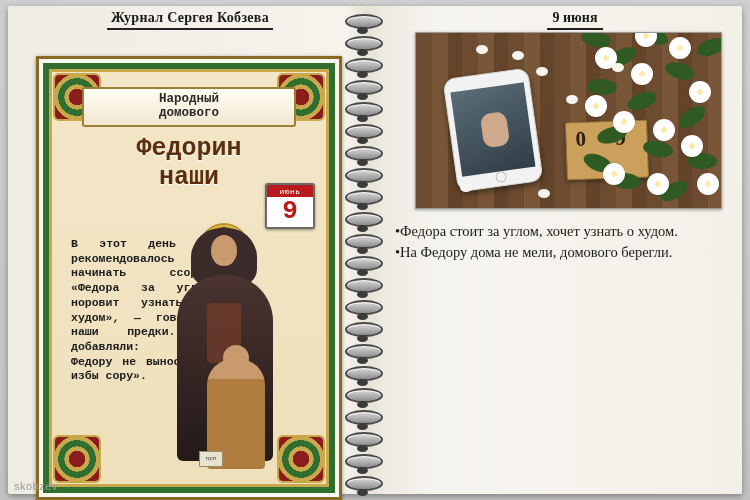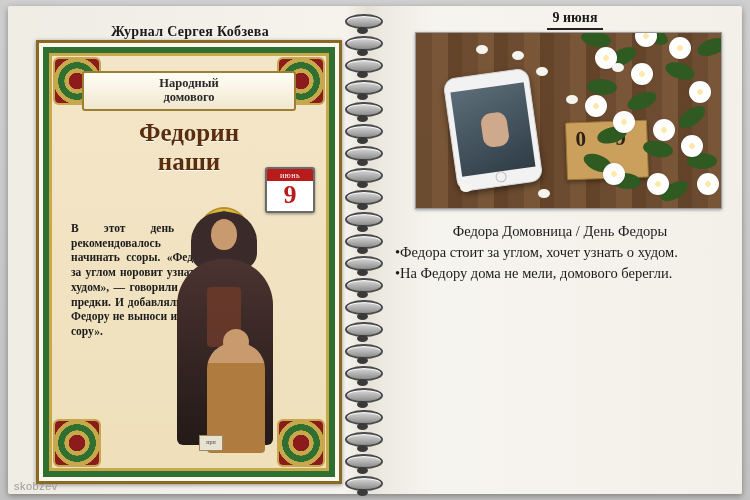--- a/index.html
+++ b/index.html
@@ -28,38 +28,39 @@
     border:2px solid #4a4a4a;border-radius:50%;
     background:linear-gradient(180deg,#d9d9d9,#8e8e8e);
     box-shadow:inset 0 1px 1px #fff;
   }
   .hole{
     position:absolute;left:12px;width:11px;height:7px;border-radius:50%;
     background:#3a3a3a;
   }
   
   .title-left{
-    position:absolute;left:40px;top:24px;width:300px;text-align:center;
+    position:absolute;left:40px;top:10px;width:300px;text-align:center;
     font-weight:bold;font-size:14px;color:#1a1a1a;
     letter-spacing:.3px;
   }
   .title-left .ul{border-bottom:2px solid #222;padding:0 4px 2px 4px;display:inline-block;}
   .title-right{
     position:absolute;left:410px;top:10px;width:330px;text-align:center;
     font-weight:bold;font-size:14px;color:#1a1a1a;
   }
   .title-right .ul{border-bottom:2px solid #222;padding:0 6px 2px 6px;display:inline-block;}
 
   
   .poster{
-    position:absolute;left:36px;top:40px;width:300px;height:438px;
+    position:absolute;left:36px;top:56px;width:300px;height:438px;
     border:3px solid #8a6a22;
     background:#fdf8ef;
     box-shadow:0 1px 4px rgba(0,0,0,.4);
     overflow:hidden;
+    font-family:Liberation Mono, monospace;
   }
   .poster-frame{
     position:absolute;inset:4px;
     border:6px solid #2f6f2f;
     background:
       linear-gradient(180deg,#f3e6c8 0%,#efe0bb 100%);
     box-shadow:inset 0 0 0 3px #c8a84c;
   }
   .corner{
     position:absolute;width:44px;height:44px;border-radius:4px;
@@ -354,19 +355,18 @@
   <div class="petal-sm" style="left: 96px; top: 18px;"></div>
       <div class="petal-sm" style="left: 120px; top: 34px;"></div>
       <div class="petal-sm" style="left: 60px; top: 12px;"></div>
       <div class="petal-sm" style="left: 150px; top: 62px;"></div>
       <div class="petal-sm" style="left: 44px; top: 150px;"></div>
       <div class="petal-sm" style="left: 122px; top: 156px;"></div>
       <div class="petal-sm" style="left: 196px; top: 30px;"></div>
     </div>
 
   <div class="body-text">
-    <p class="head-line">Федора Домовница / День Федоры</p>
     <p>•Федора стоит за углом, хочет узнать о худом.</p>
     <p>•На Федору дома не мели, домового берегли.</p>
   </div>
 
   <div class="watermark">skobzev</div>
 </div>
 
 </body></html>

